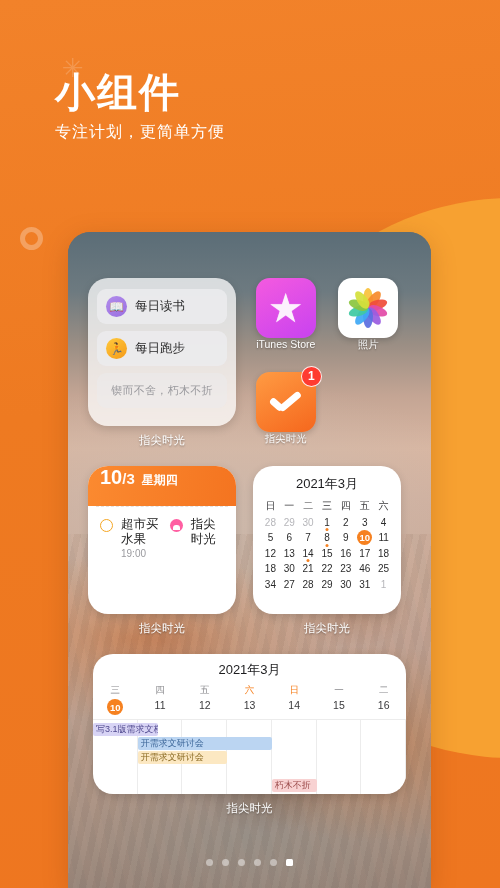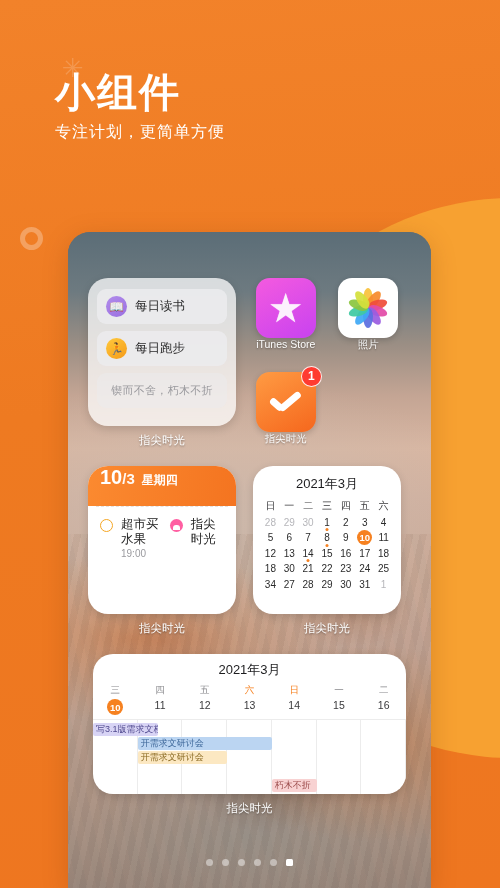--- a/index.html
+++ b/index.html
@@ -404,21 +404,21 @@
               <div class="hasdot">14</div>
               <div>15</div>
               <div>16</div>
               <div>17</div>
               <div>18</div>
               <div>18</div>
               <div>30</div>
               <div>21</div>
               <div>22</div>
               <div>23</div>
-              <div>24</div>
+              <div>46</div>
               <div>25</div>
               <div>34</div>
               <div>27</div>
               <div>28</div>
               <div>29</div>
               <div>30</div>
               <div>31</div>
               <div class="mute">1</div>
             </div>
         </div>

